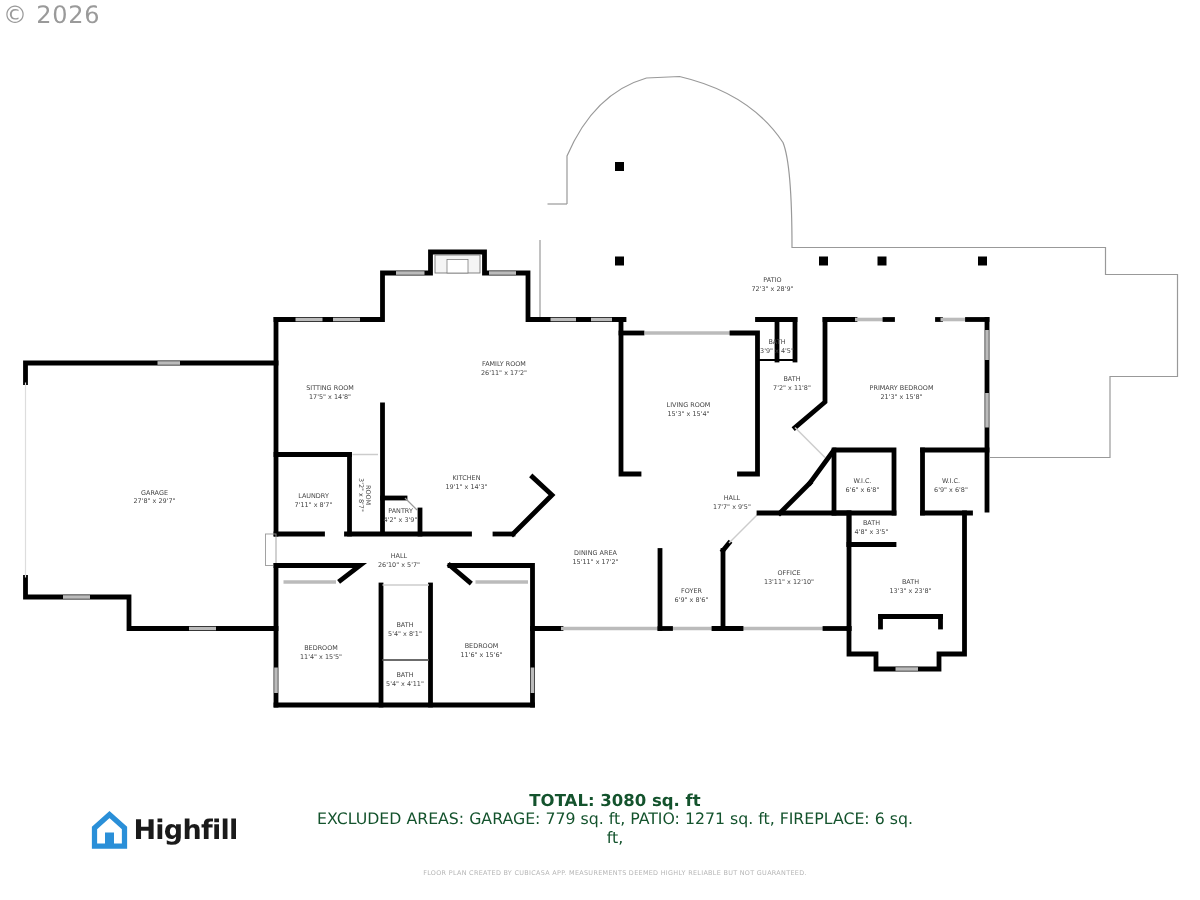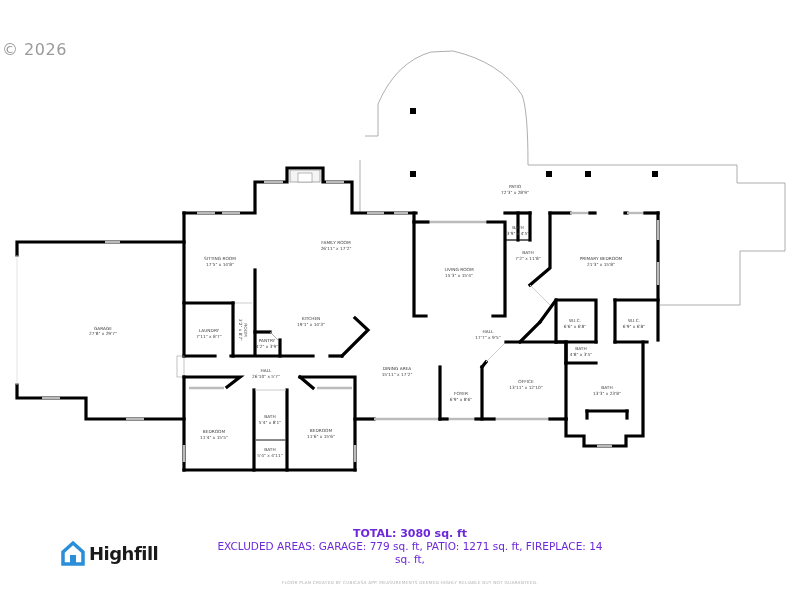--- a/index.html
+++ b/index.html
@@ -1,25 +1,25 @@
 <!DOCTYPE html>
 <html><head>
 <meta charset="utf-8">
 <style>
   html, body { margin: 0; padding: 0; background: #ffffff; }
   body { width: 800px; height: 600px; position: relative; overflow: hidden; font-family: "DejaVu Sans", sans-serif; }
-  .copyright { position: absolute; left: 2px; top: 0px; font-family: "DejaVu Sans", sans-serif; font-size: 16px; color: #9a9a9a; letter-spacing: 0.5px; margin-top: 40px; }
+  .copyright { position: absolute; left: 2px; top: 0px; font-family: "DejaVu Sans", sans-serif; font-size: 16px; color: #9a9a9a; letter-spacing: 0.5px; }
   svg.plan { position: absolute; left: 0; top: 0; }
   .wall { stroke: #000; stroke-width: 3.2; fill: none; stroke-linecap: square; }
   .thin { stroke: #999; stroke-width: 0.8; fill: none; }
   .win { stroke: #bbb; stroke-width: 2.4; fill: none; }
   .door { stroke: #ccc; stroke-width: 1; fill: none; }
   .post { fill: #000; }
   .rl { font-family: "DejaVu Sans", sans-serif; font-size: 4.3px; fill: #444; text-anchor: middle; }
-  .summary { position: absolute; left: 210px; top: 527px; width: 400px; text-align: center; font-family: "DejaVu Sans", sans-serif; color: #6d28d9; }
+  .summary { position: absolute; left: 210px; top: 527px; width: 400px; text-align: center; font-family: "DejaVu Sans", sans-serif; color: #14532d; }
   .summary .total { font-size: 11px; font-weight: bold; line-height: 13px; }
   .summary .line { font-size: 10.5px; line-height: 12.5px; }
   .disclaimer { position: absolute; left: 200px; top: 580px; width: 420px; text-align: center; font-family: "DejaVu Sans", sans-serif; font-size: 4.3px; color: #b5b5b5; letter-spacing: 0.2px; }
   .logo { position: absolute; left: 60px; top: 540px; display: flex; align-items: center; }
   .logo svg { display: block; }
   .logo .brand { font-family: "DejaVu Sans", sans-serif; font-weight: bold; font-size: 18px; color: #1a1a1a; margin-left: 3px; letter-spacing: -0.5px; }
 </style>
 </head>
 <body>
 
@@ -227,21 +227,21 @@
     <text class="rl" x="581" y="350">BATH</text>
     <text class="rl" x="581" y="356">4'8" x 3'5"</text>
 
     <text class="rl" x="607" y="389">BATH</text>
     <text class="rl" x="607" y="395">13'3" x 23'8"</text>
   </g>
 </svg>
 
 <div class="summary">
   <div class="total">TOTAL: 3080 sq. ft</div>
-  <div class="line">EXCLUDED AREAS: GARAGE: 779 sq. ft, PATIO: 1271 sq. ft, FIREPLACE: 14 sq. ft,</div>
+  <div class="line">EXCLUDED AREAS: GARAGE: 779 sq. ft, PATIO: 1271 sq. ft, FIREPLACE: 6 sq. ft,</div>
 </div>
 
 <div class="disclaimer">FLOOR PLAN CREATED BY CUBICASA APP. MEASUREMENTS DEEMED HIGHLY RELIABLE BUT NOT GUARANTEED.</div>
 
 <div class="logo">
   <svg width="26" height="26" viewBox="0 0 26 26">
     <path d="M3 12 L13 3 L23 12 L23 24 L3 24 Z" fill="none" stroke="#2a8fd8" stroke-width="3.5" stroke-linejoin="miter"></path>
     <rect x="10" y="15" width="6" height="9" fill="#2a8fd8"></rect>
   </svg>
   <span class="brand">Highfill</span>

